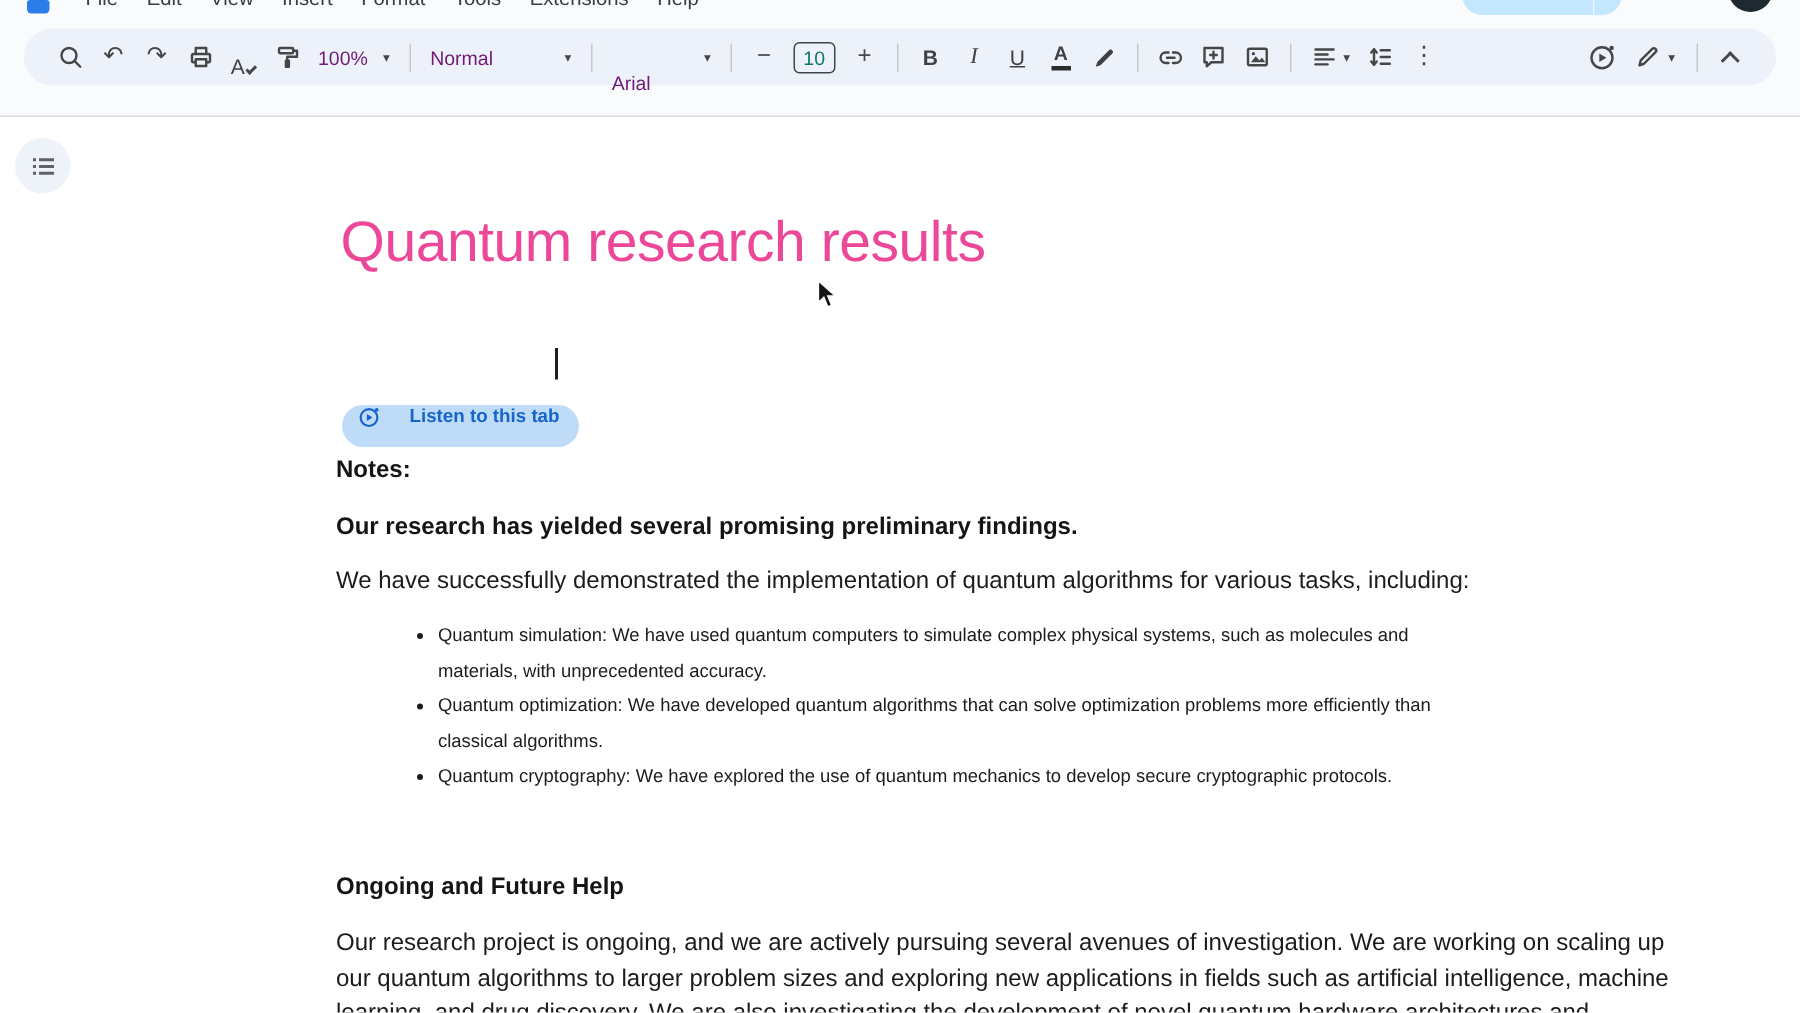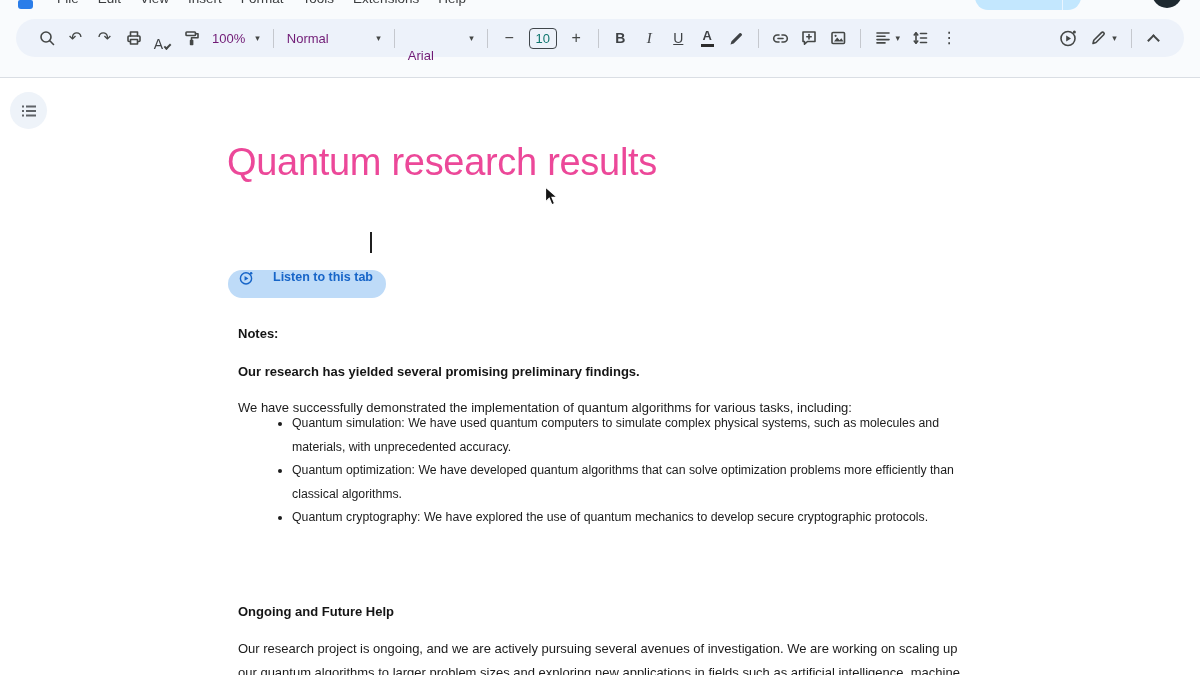--- a/index.html
+++ b/index.html
@@ -45,21 +45,21 @@
   
   .outline-btn { position:absolute; top:92px; left:10px; width:37px; height:37px; border-radius:50%; background:#eef3f9; display:flex; align-items:center; justify-content:center; z-index:2; }
 
   .doc-title { position:absolute; left:227px; top:141px; font-size:38px; letter-spacing:-0.3px; color:#ec4899; white-space:pre; }
   .cursor-arrow { position:absolute; left:544px; top:186px; z-index:6; }
 
   .chip { position:absolute; left:228px; top:229px; height:28px; border-radius:14px; background:#bedbf8; display:flex; align-items:flex-start; gap:19px; padding:0 13px 0 10px;margin-top:41px; }
   .chip .chip-lbl { font-size:12.5px; font-weight:700; color:#1765c8; white-space:pre; }
   .text-caret { position:absolute; left:370px; top:232px; width:2px; height:21px; background:#1f1f1f; }
 
-  .para { position:absolute; left:238px; font-size:13px; line-height:23.6px; color:#1c1c1c; white-space:pre;margin-top:20px; }
+  .para { position:absolute; left:224px; font-size:16px; line-height:23.6px; color:#1c1c1c; white-space:pre; }
   .bold { font-weight:700; color:#151515; }
   .p-notes { top:302px; } .p-find { top:340px; } .p-intro { top:376px; }
   .doc-list { position:absolute; left:228px; top:412px; font-size:12.3px; line-height:23.6px; color:#1c1c1c; }
   .doc-list ul { margin:0; padding-left:19px; }
   .doc-list li { white-space:pre;margin-left:45px; }
   .p-ongoing { top:580px; } .p-final { top:617px; }
 </style>
 </head>
 <body>
 

